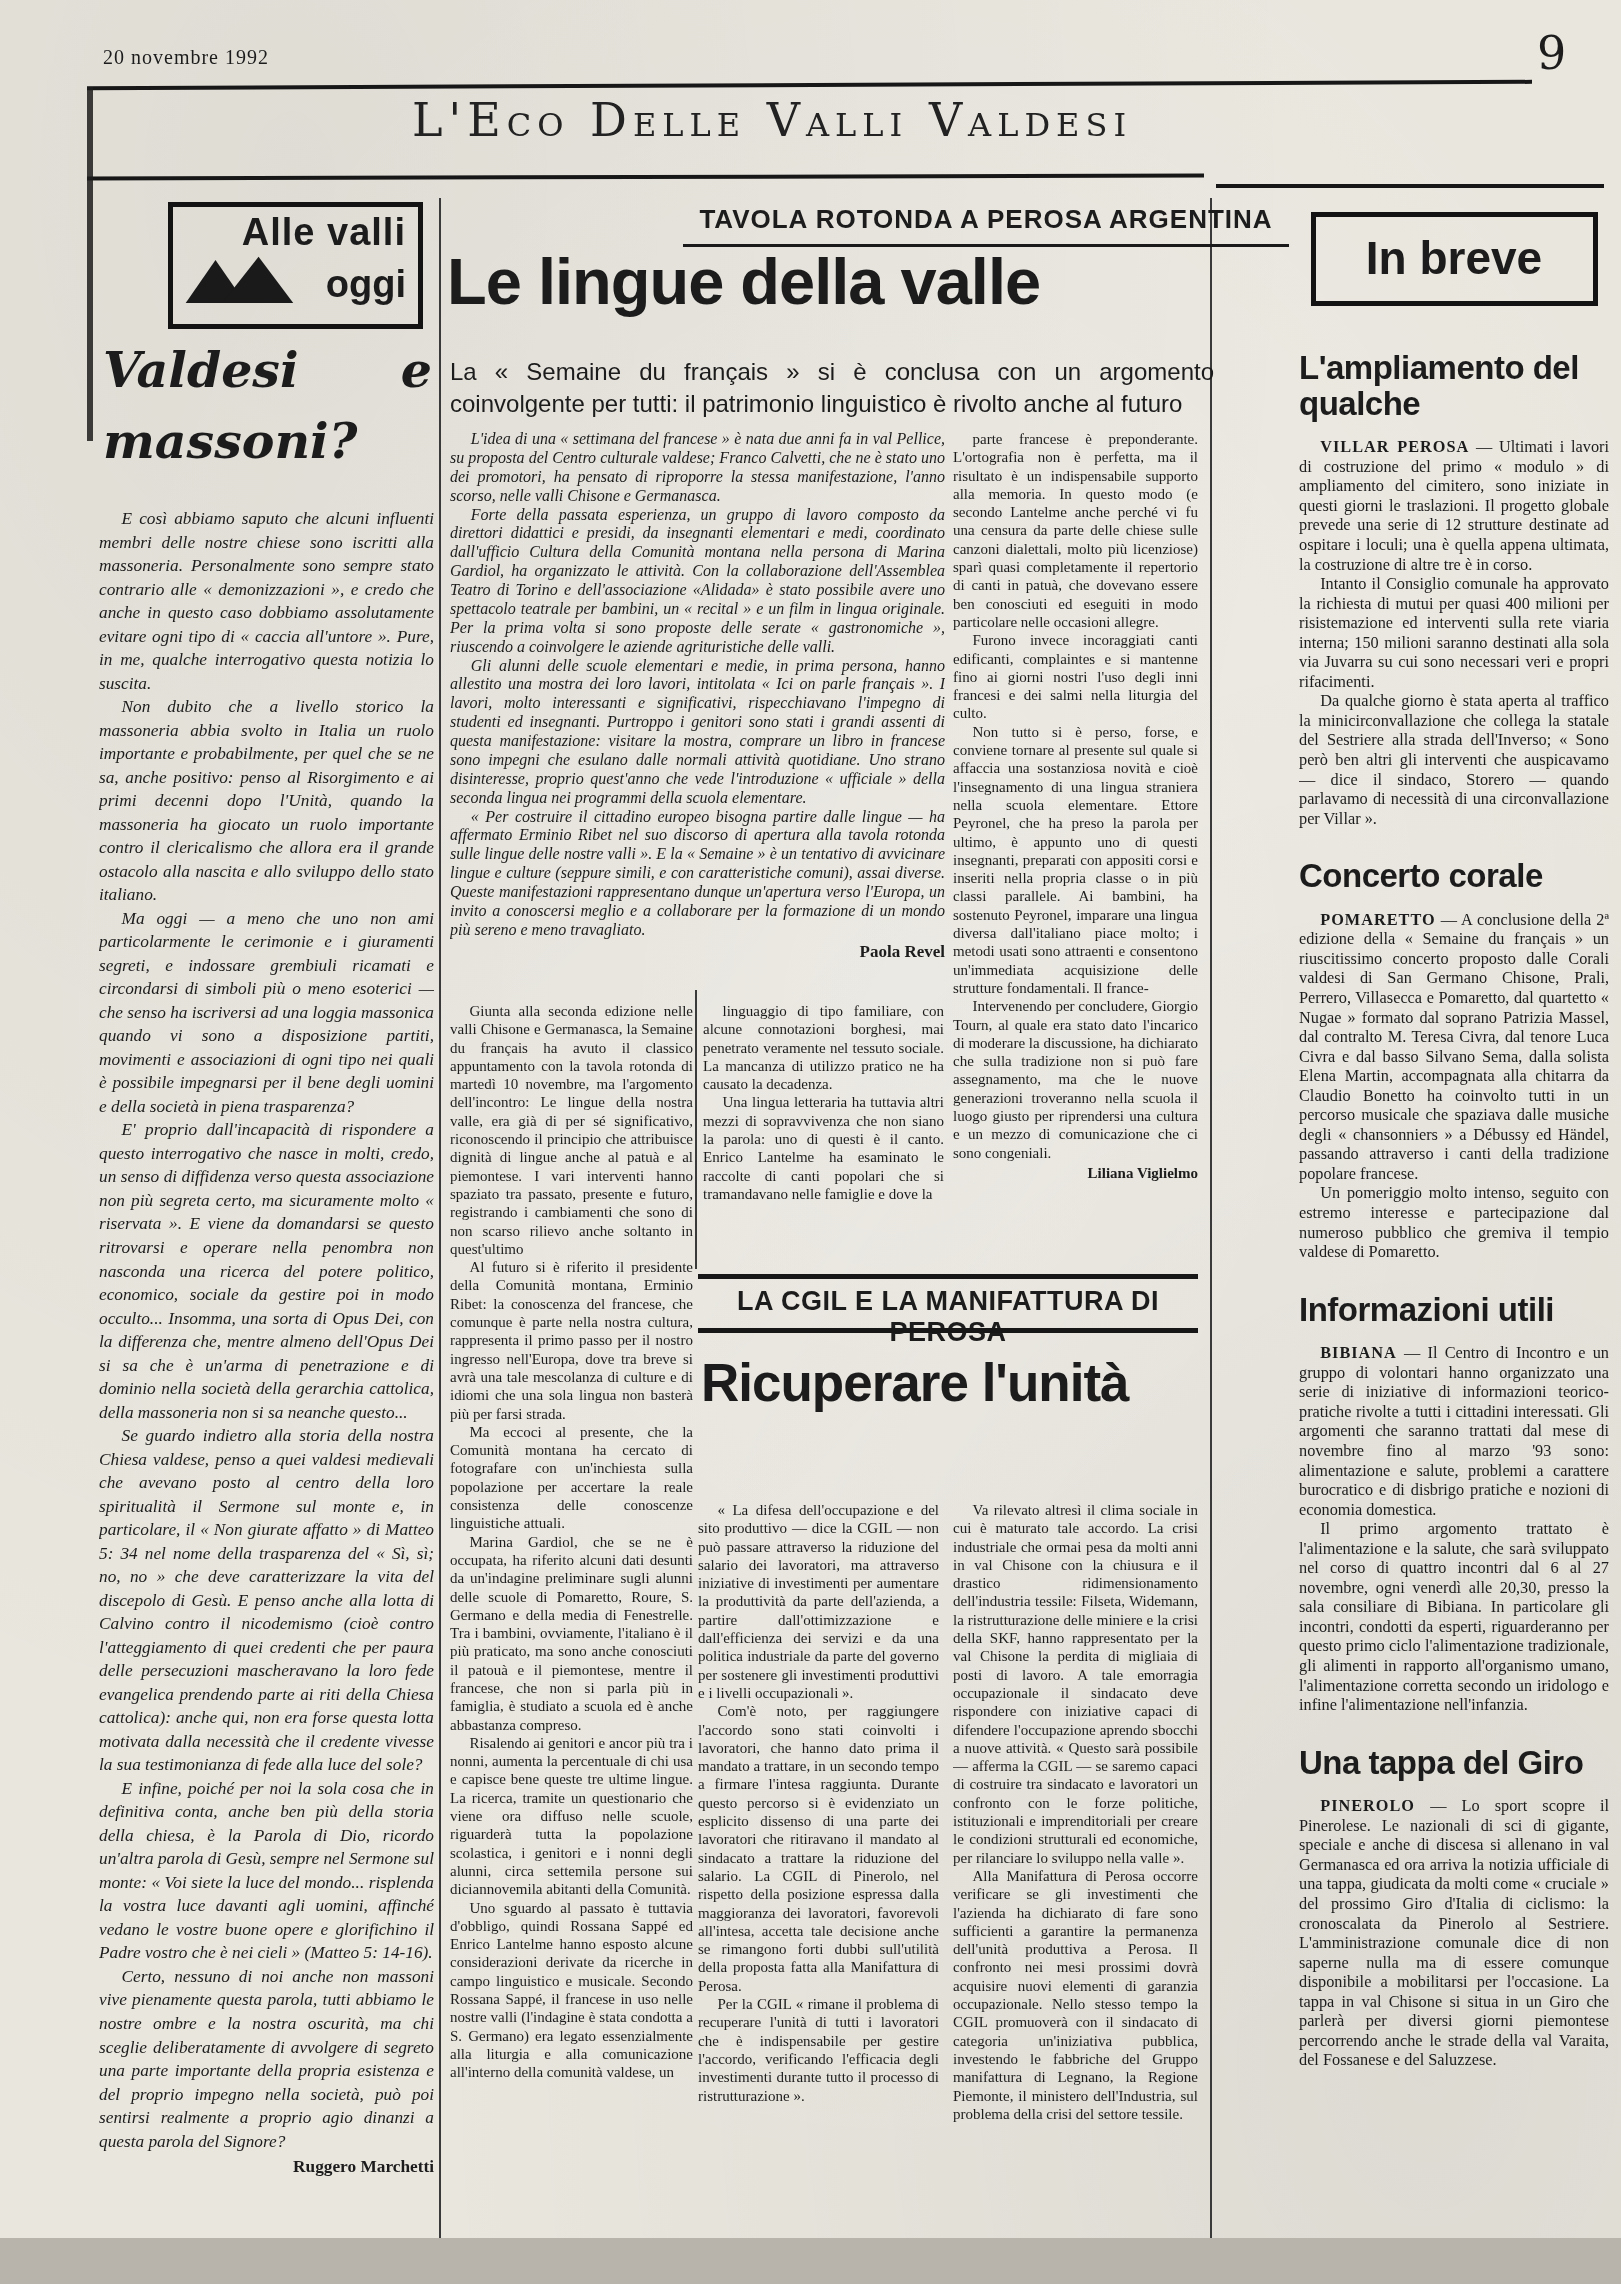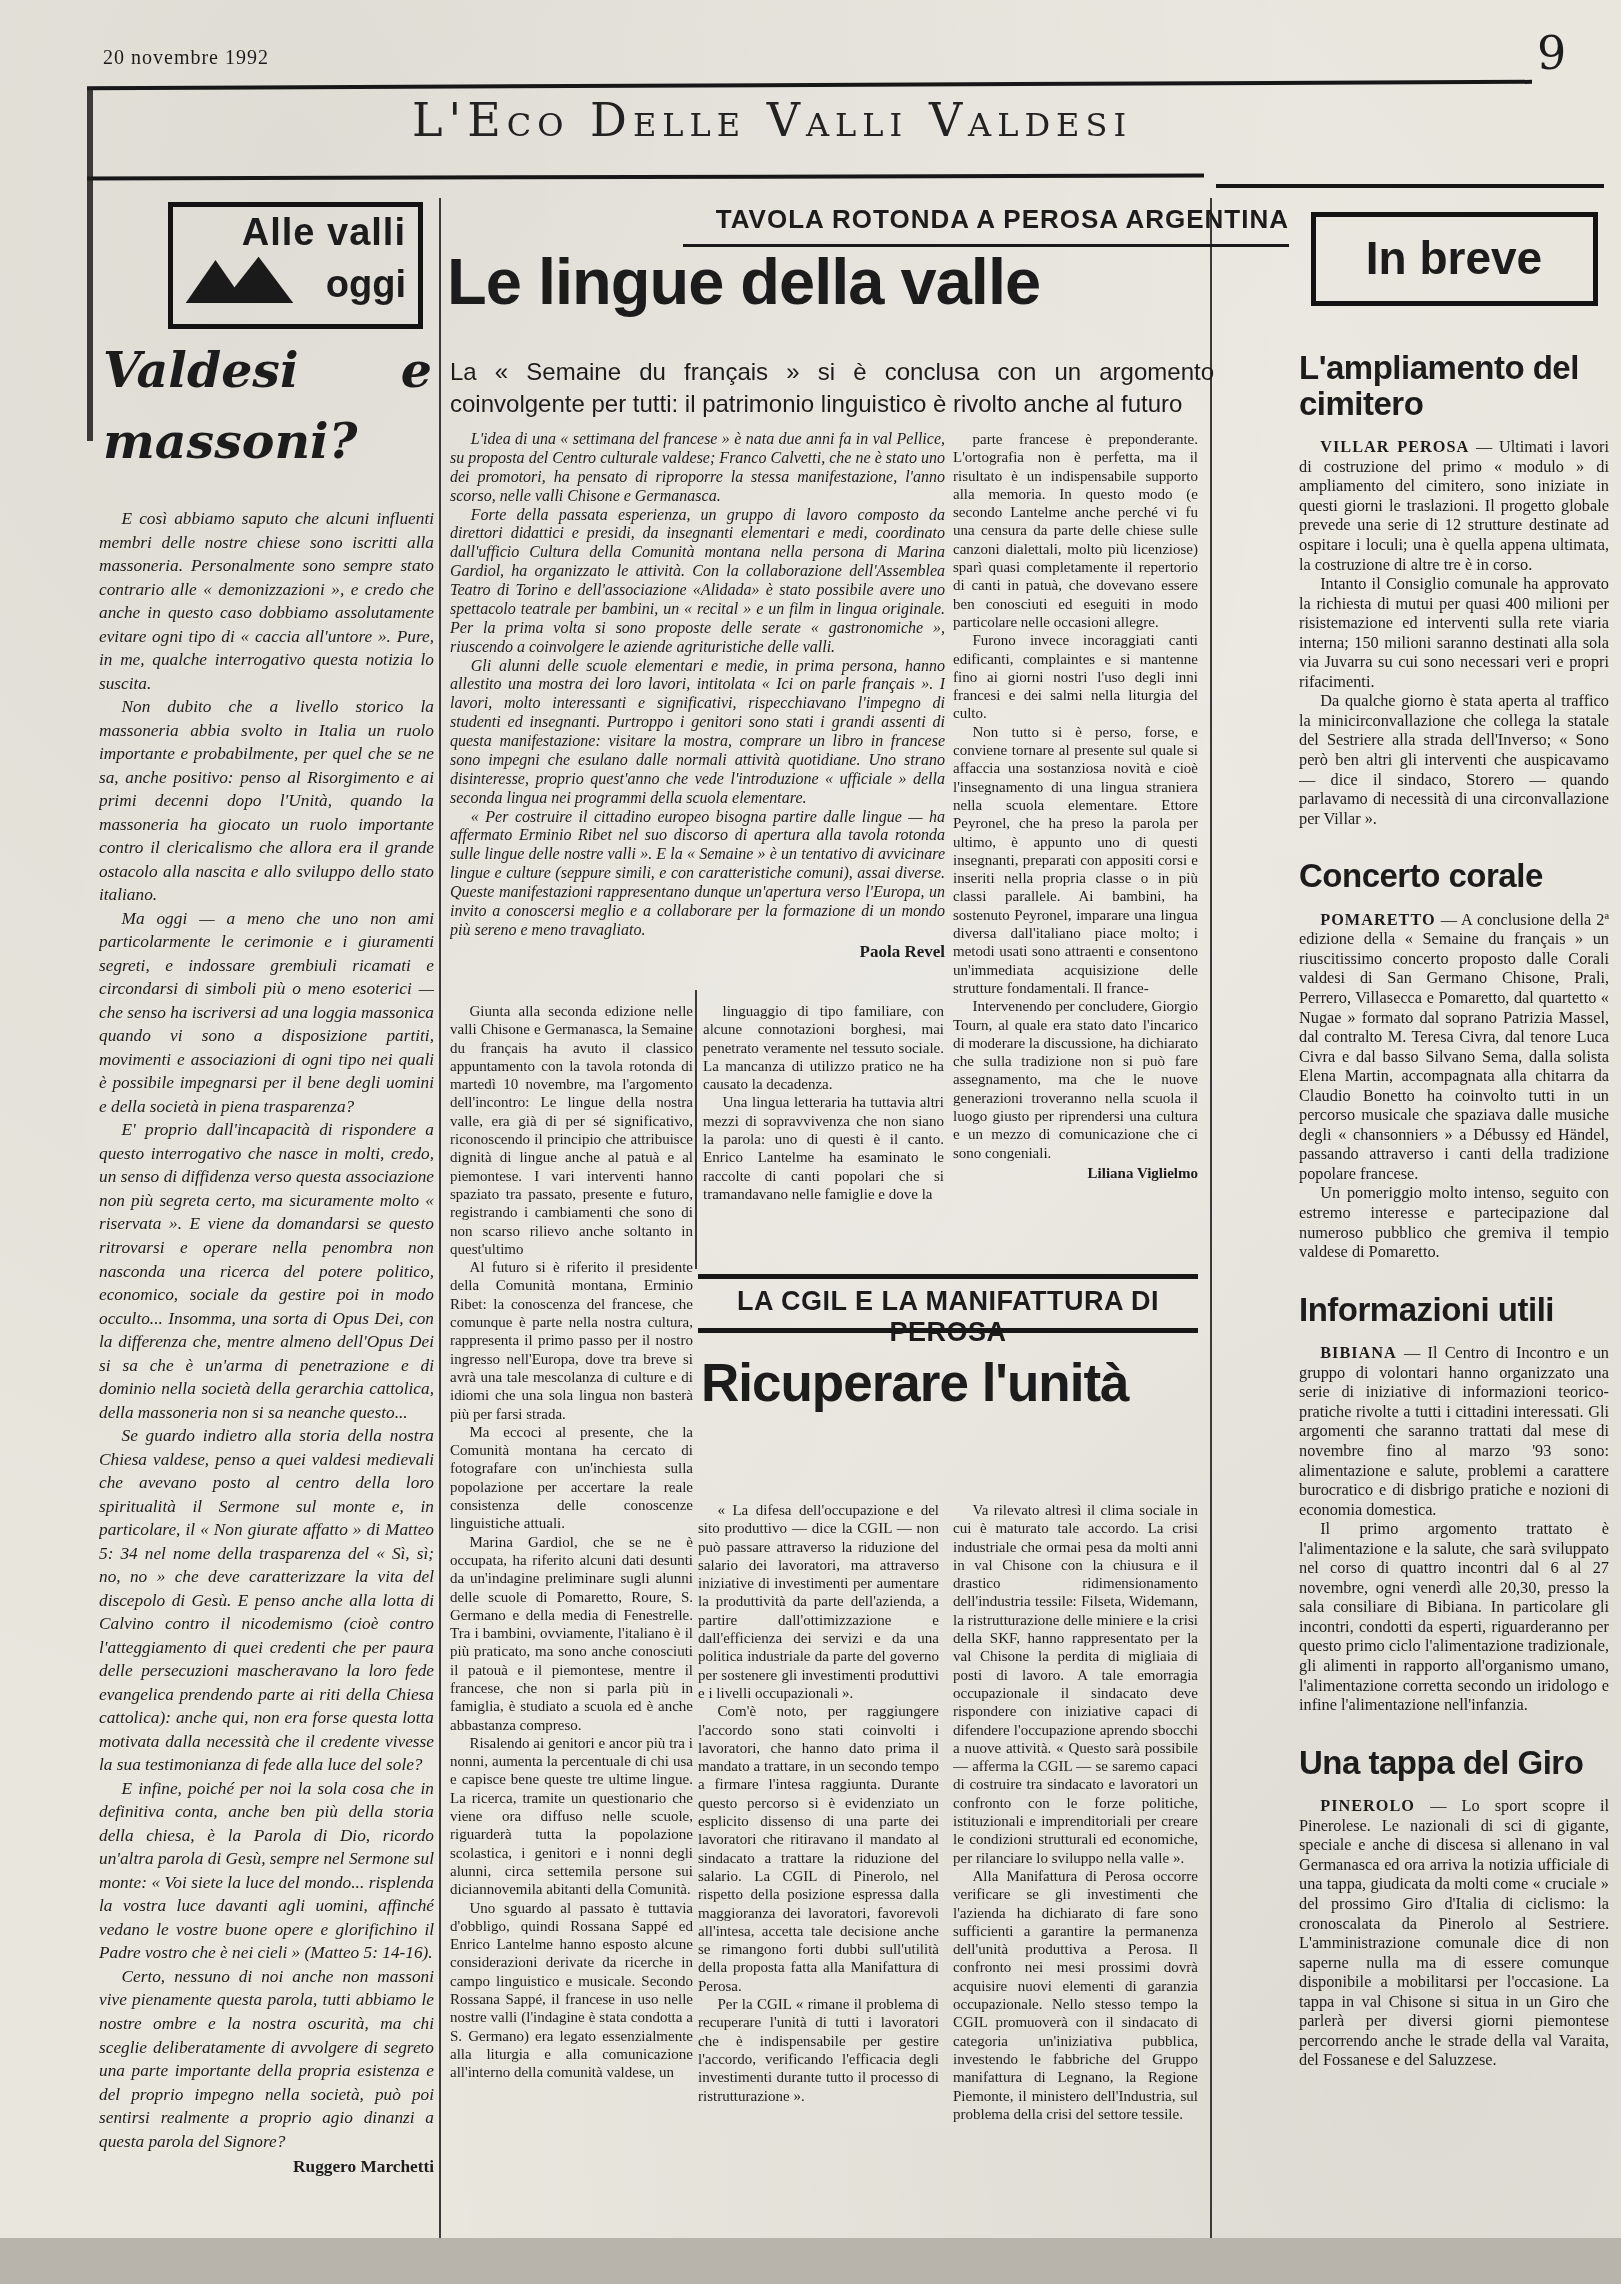--- a/index.html
+++ b/index.html
@@ -49,21 +49,21 @@
     font-size:49px; line-height:1.45; text-align:justify; text-align-last:justify;
   }
   .left-article {
     position:absolute; left:99px; top:507px; width:335px; height:1762px; overflow:hidden;
     font-style:italic; font-size:17.3px; line-height:1.36; text-align:justify;
   }
   .left-article p, .para, .intro-p, .side-para { text-indent:1.3em; }
   .byline { font-weight:bold; text-align:right; font-style:normal; margin-top:2px; }
   
   .kicker {
-    position:absolute; left:683px; top:204px; width:606px; text-align:right;
+    position:absolute; left:683px; top:204px; width:606px; text-align:center;
     font-family:"Liberation Sans", sans-serif; font-weight:bold; font-size:26px;
     letter-spacing:1px; padding-bottom:9px; border-bottom:3px solid #1a1a1a;
   }
   .main-headline {
     position:absolute; left:447px; top:249px; width:762px;
     font-family:"Liberation Sans", sans-serif; font-weight:bold;
     font-size:65px; letter-spacing:-1px; line-height:1;
   }
   .standfirst {
     position:absolute; left:450px; top:356px; width:764px;
@@ -216,21 +216,21 @@
         <p class="para">Alla Manifattura di Perosa occorre verificare se gli investimenti che l'azienda ha dichiarato di fare sono sufficienti a garantire la permanenza dell'unità produttiva a Perosa. Il confronto nei mesi prossimi dovrà acquisire nuovi elementi di garanzia occupazionale. Nello stesso tempo la CGIL promuoverà con il sindacato di categoria un'iniziativa pubblica, investendo le fabbriche del Gruppo manifattura di Legnano, la Regione Piemonte, il ministero dell'Industria, sul problema della crisi del settore tessile.</p>
       </div>
   </div>
 
   <div class="sidebar">
     <div class="inbreve-box">
       <span>In breve</span>
     </div>
 
     <div class="side-section">
-      <h3 class="side-heading">L'ampliamento del cimitero</h3>
+      <h3 class="side-heading">L'ampliamento del qualche</h3>
       <p class="side-para"><strong class="place">VILLAR PEROSA</strong> <span>— Ultimati i lavori di costruzione del primo « modulo » di ampliamento del cimitero, sono iniziate in questi giorni le traslazioni. Il progetto globale prevede una serie di 12 strutture destinate ad ospitare i loculi; una è quella appena ultimata, la costruzione di altre tre è in corso.</span></p>
       <div>
           <p class="side-para">Intanto il Consiglio comunale ha approvato la richiesta di mutui per quasi 400 milioni per risistemazione ed interventi sulla rete viaria interna; 150 milioni saranno destinati alla sola via Juvarra su cui sono necessari veri e propri rifacimenti.</p>
           <p class="side-para">Da qualche giorno è stata aperta al traffico la minicirconvallazione che collega la statale del Sestriere alla strada dell'Inverso; « Sono però ben altri gli interventi che auspicavamo — dice il sindaco, Storero — quando parlavamo di necessità di una circonvallazione per Villar ».</p>
         </div>
     </div>
 
     <div class="side-section">
       <h3 class="side-heading">Concerto corale</h3>
       <p class="side-para"><strong class="place">POMARETTO</strong> <span>— A conclusione della 2ª edizione della « Semaine du français » un riuscitissimo concerto proposto dalle Corali valdesi di San Germano Chisone, Prali, Perrero, Villasecca e Pomaretto, dal quartetto « Nugae » formato dal soprano Patrizia Massel, dal contralto M. Teresa Civra, dal tenore Luca Civra e dal basso Silvano Sema, dalla solista Elena Martin, accompagnata alla chitarra da Claudio Bonetto ha coinvolto tutti in un percorso musicale che spaziava dalle musiche degli « chansonniers » a Débussy ed Händel, passando attraverso i canti della tradizione popolare francese.</span></p>

